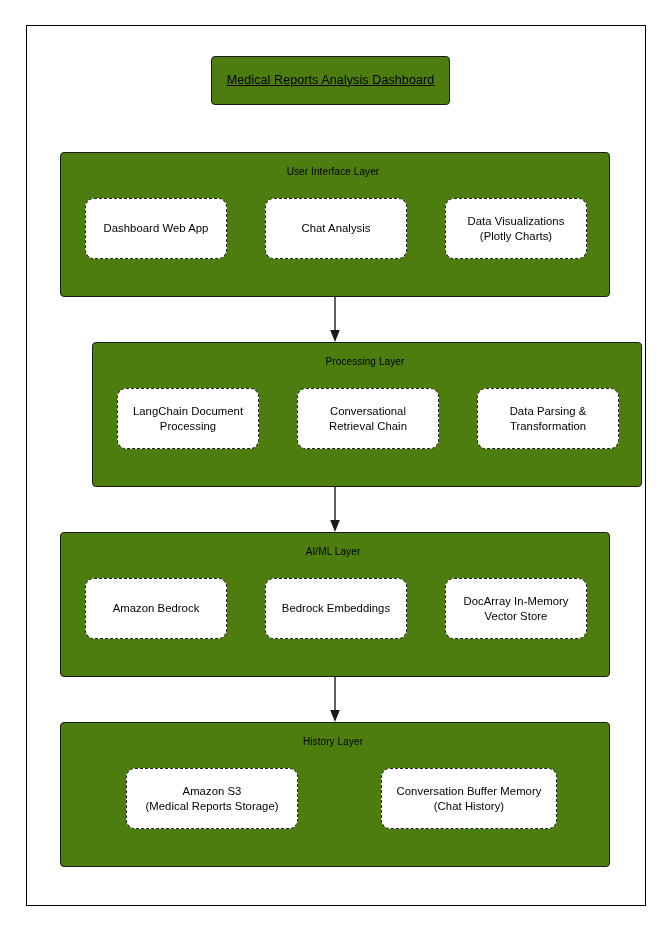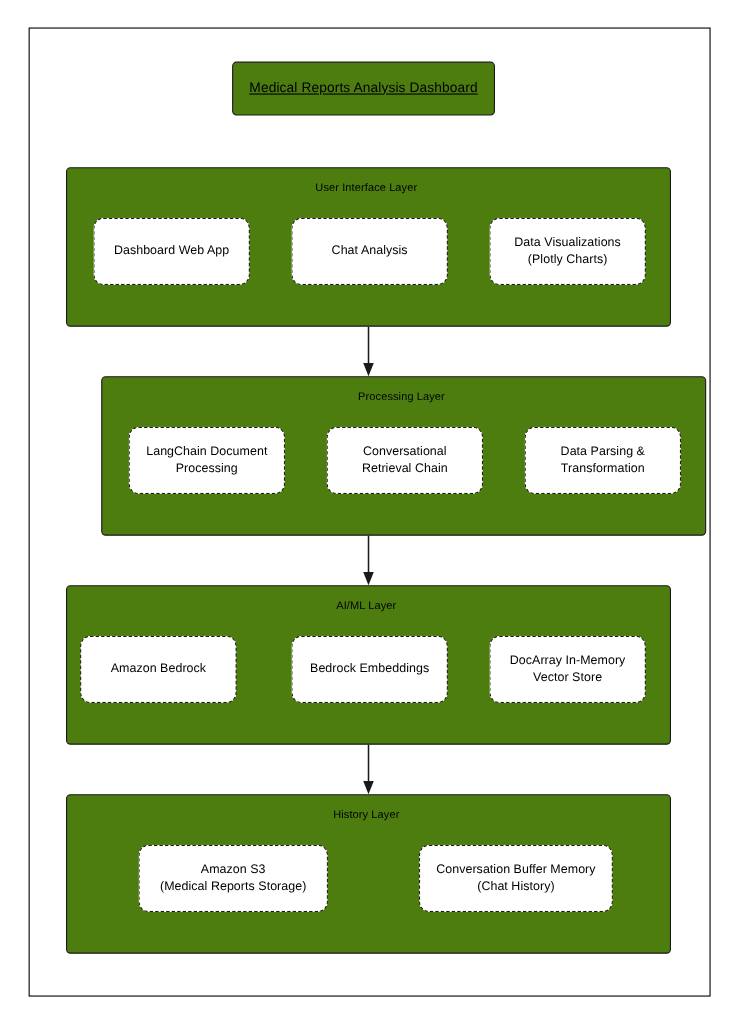--- a/index.html
+++ b/index.html
@@ -150,21 +150,21 @@
 
   <div class="connector" style="left:324px; top:487px; height:46px;">
     <svg width="22" height="46" viewBox="0 0 22 46">
       <line x1="11" y1="0" x2="11" y2="36" stroke="#1a1a1a" stroke-width="1.4"></line>
       <polygon points="11,45 6.2,33 15.8,33" fill="#1a1a1a"></polygon>
     </svg>
   </div>
 
   <div class="solid-box" style="left:60px; top:532px; width:550px; height:145px;">
     <div class="layer-title">AI/ML Layer</div>
-    <div class="dashed-box" style="left:12px; top:45px; width:142px; height:61px;text-align:right;">
+    <div class="dashed-box" style="left:24px; top:45px; width:142px; height:61px;text-align:right;">
       <span class="box-label">Amazon Bedrock</span>
     </div>
     <div class="dashed-box" style="left:204px; top:45px; width:142px; height:61px;">
       <span class="box-label">Bedrock Embeddings</span>
     </div>
     <div class="dashed-box" style="left:384px; top:45px; width:142px; height:61px;">
       <span class="box-label">DocArray In-Memory<br>Vector Store</span>
     </div>
   </div>
 

